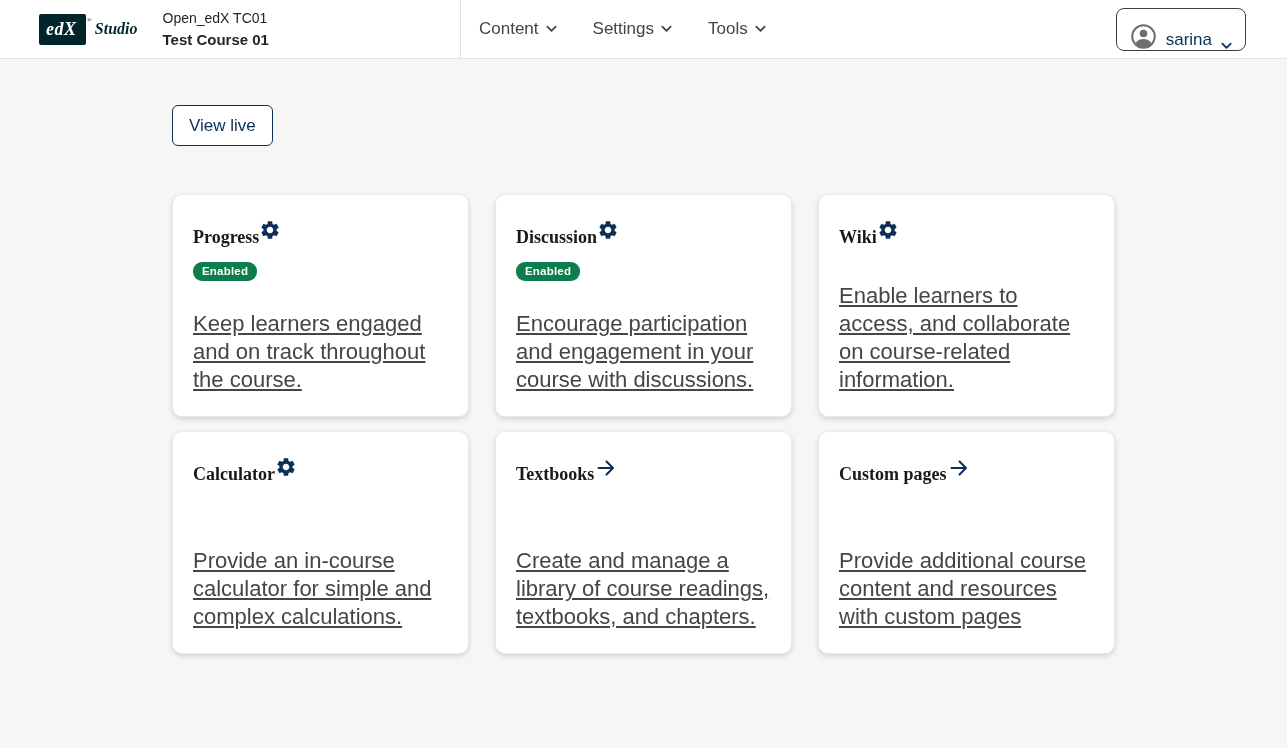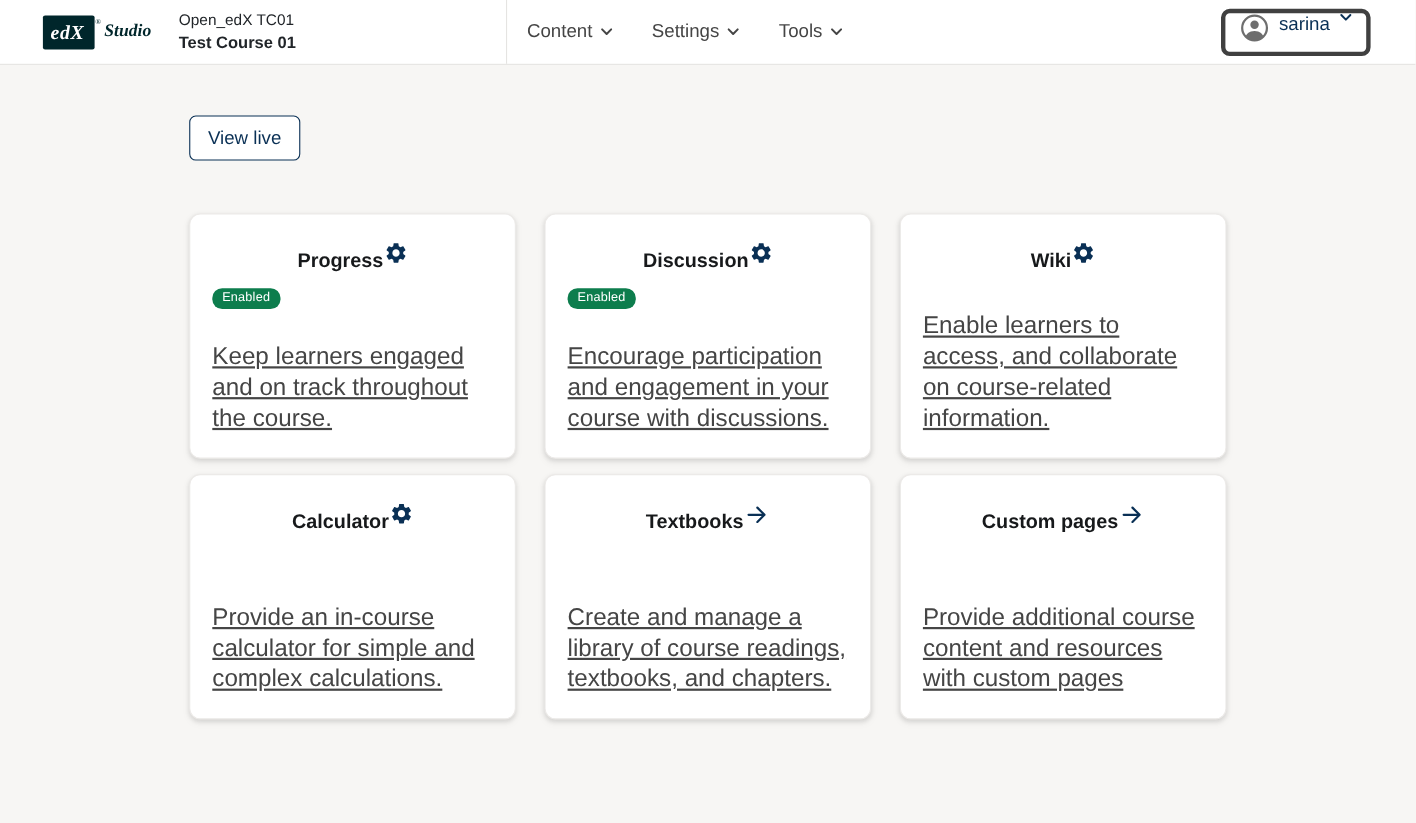--- a/index.html
+++ b/index.html
@@ -68,23 +68,23 @@
     font-family: inherit;
     font-weight: 500;
   }
   .chev { display: inline-flex; line-height: 0; color: #454545; }
 
   .user-btn {
     margin-left: auto;
     align-self: center;
     margin-right: 41px;
     display: flex;
-    align-items: flex-start;
+    align-items: flex-end;
     gap: 9px;
-    border: 4px solid #404040;
+    border: 1px solid #404040;
     border-radius: 8px;
     height: 43px;
     padding: 0 13px;
     background: #ffffff;
     color: #0A3055;
     font-size: 17px;
     font-family: inherit;
     cursor: pointer;
   }
   .user-btn .chev { color: #0A3055; }
@@ -130,22 +130,23 @@
     border-radius: 10px;
     box-shadow: 0 2px 4px rgba(0,0,0,0.10), 0 3px 8px rgba(0,0,0,0.05);
     height: 223px;
     padding: 24px 20px 22px;
     display: flex;
     flex-direction: column;
     cursor: pointer;
   }
   .card-head {
     display: flex;
-    justify-content: center;
+    justify-content: flex-start;
     align-items: flex-start;
+    font-family: Liberation Serif, serif;
   }
   .card-title {
     margin: 0;
     font-size: 18px;
     font-weight: bold;
     color: #17191b;
     padding-top: 8px;
   }
   .icon-btn {
     background: none;
@@ -153,21 +154,21 @@
     padding: 0;
     cursor: pointer;
     line-height: 0;
   }
   .badge {
     margin-top: 14px;
     align-self: flex-start;
     background: #0D7D4D;
     color: #ffffff;
     font-size: 11.5px;
-    font-weight: normal;
+    font-weight: bold;
     padding: 3px 9px 4px;
     border-radius: 9px;
     letter-spacing: 0.2px;
   }
   .card-desc {
     margin: auto 0 0;
     font-size: 22px;
     color: #454545;
     line-height: 28px;
     text-decoration: underline;

